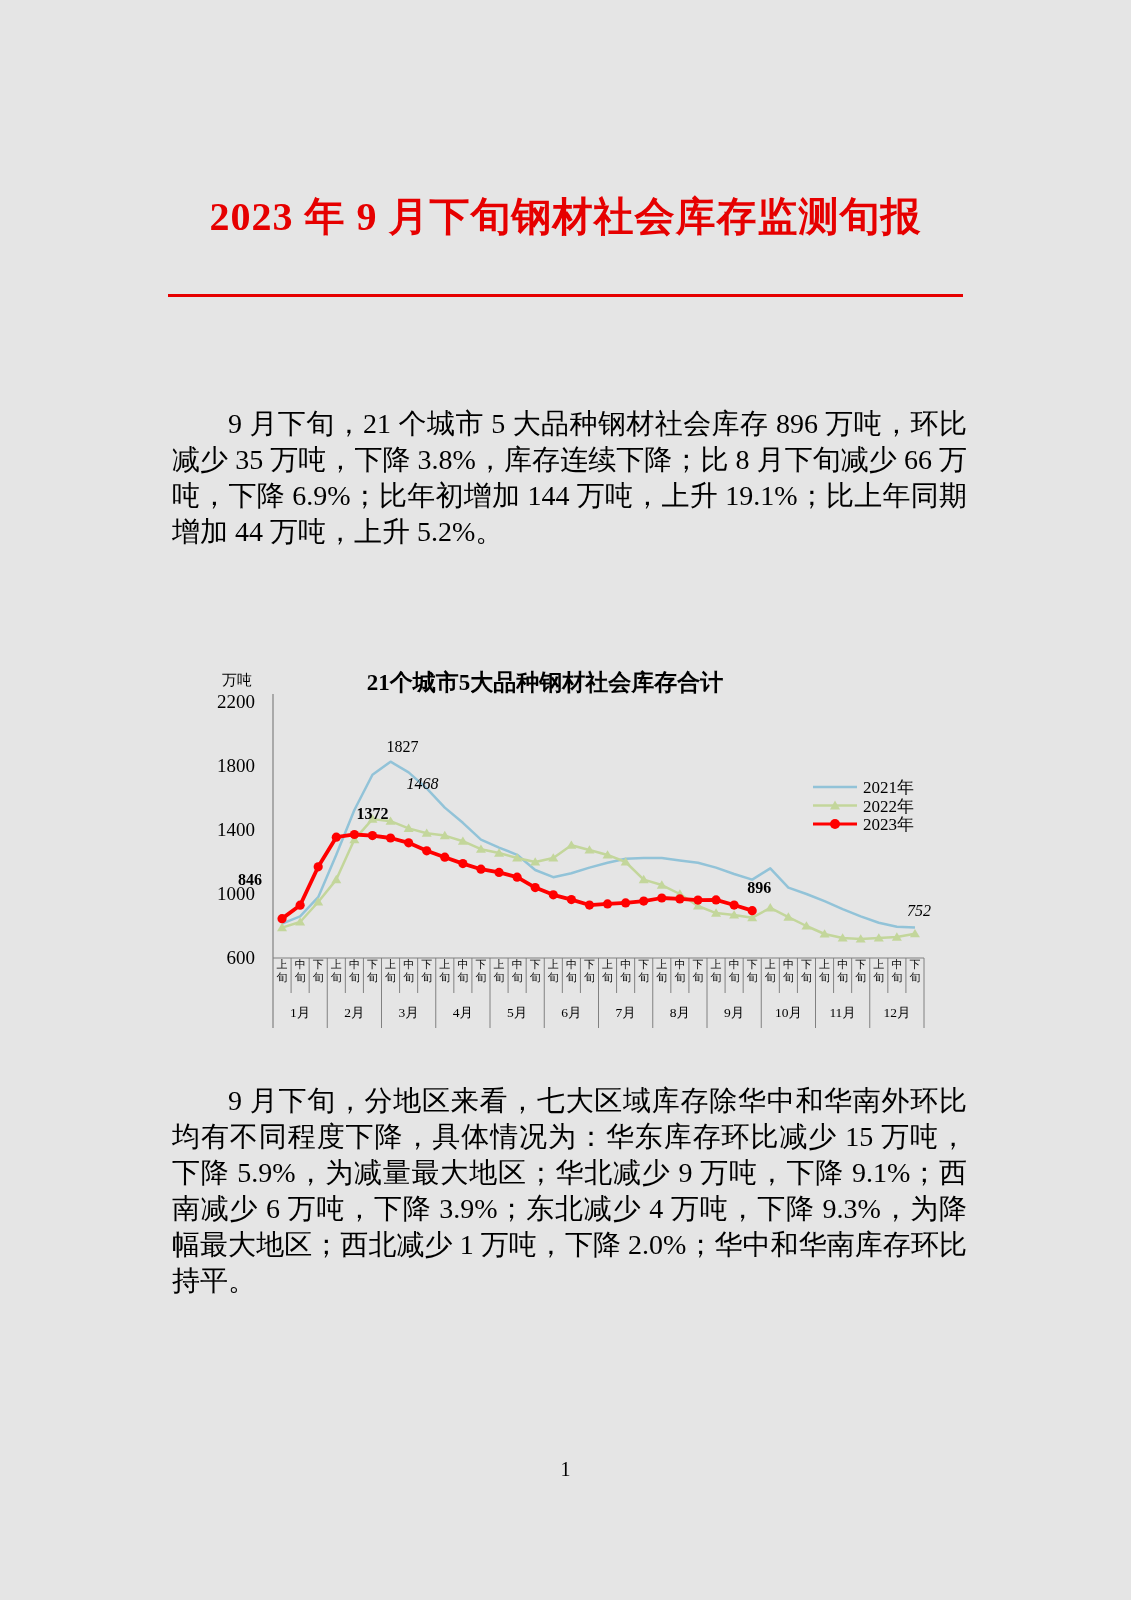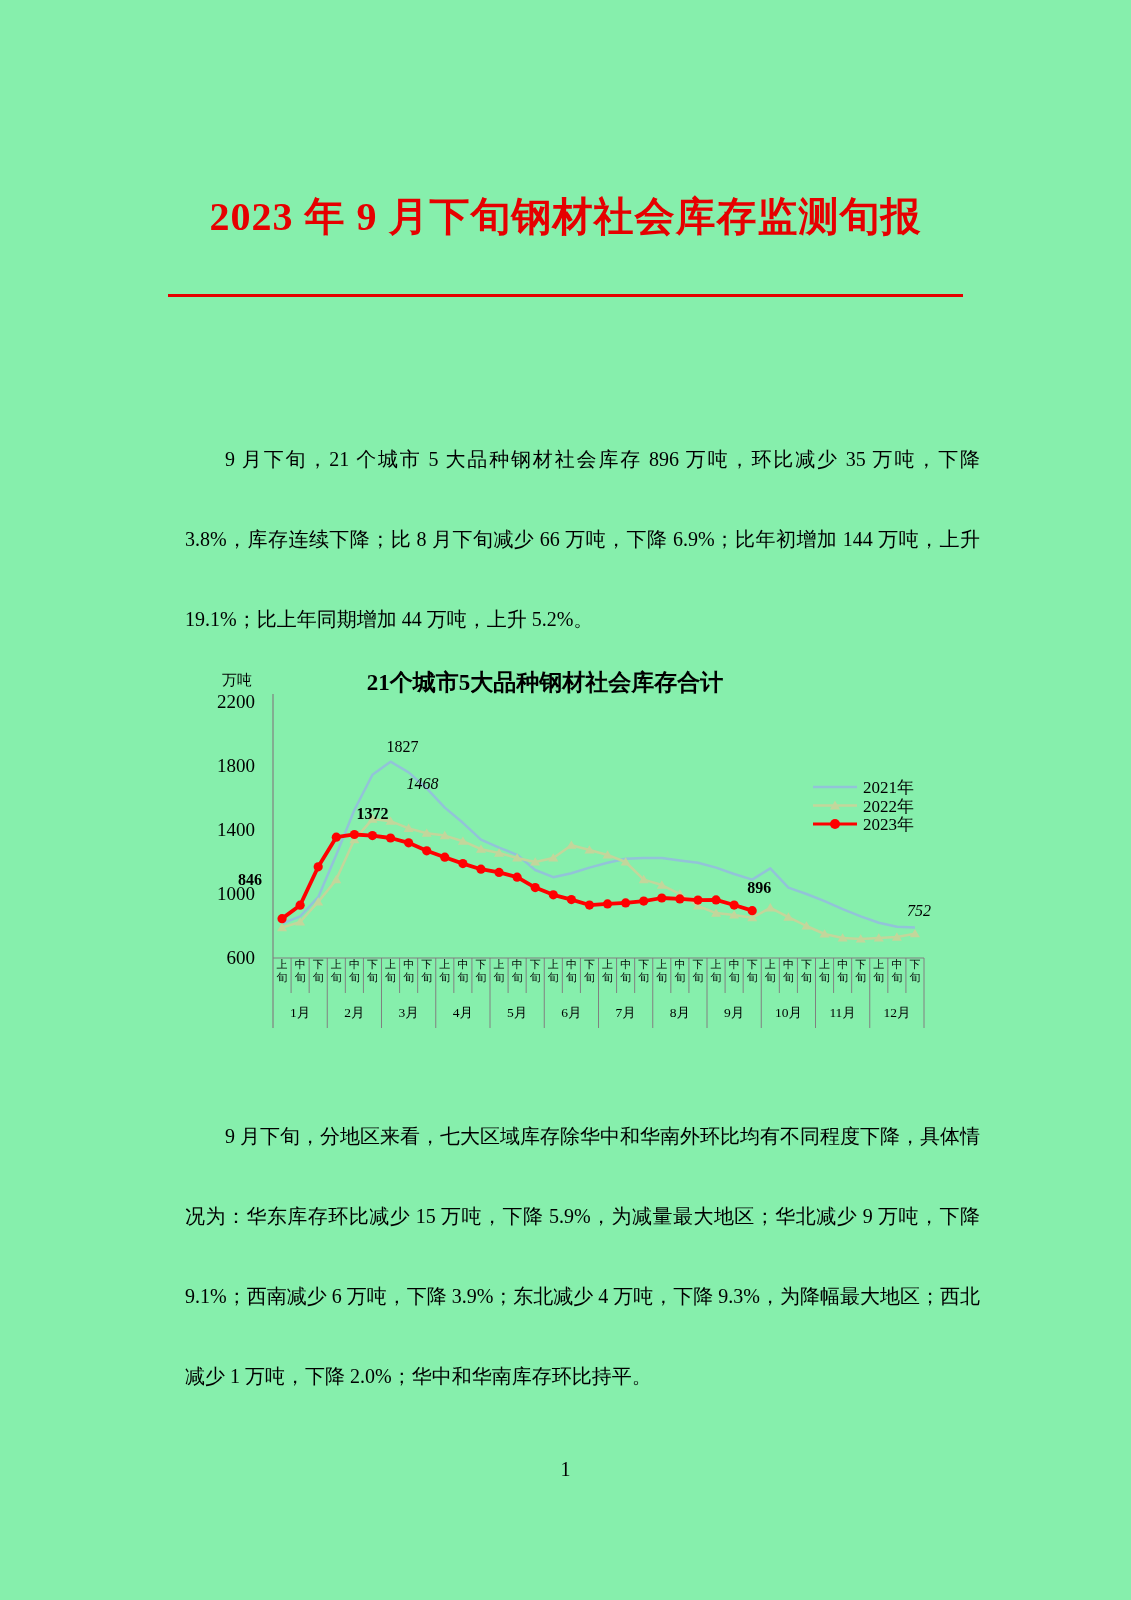--- a/index.html
+++ b/index.html
@@ -1,27 +1,27 @@
 <!DOCTYPE html>
 <html><head>
 <meta charset="utf-8">
 <style>
   html,body{margin:0;padding:0;background:#ffffff;}
   .page{
-    position:relative;width:1131px;height:1600px;background:#86efac;
+    position:relative;width:1131px;height:1600px;background:#e5e5e5;
     font-family:"Liberation Serif","DejaVu Serif",serif;color:#000;overflow:hidden;
   }
   .doc-title{
     position:absolute;left:0;top:194px;width:100%;margin:0;text-align:center;
     font-size:40px;font-weight:bold;letter-spacing:1px;color:#e60000;line-height:1.15;
   }
   .title-rule{position:absolute;left:168px;top:294px;width:795px;height:3px;background:#e60000;}
   .section-heading{position:absolute;left:168px;top:352px;margin:0;font-size:30px;font-weight:bold;}
   .para{
-    position:absolute;left:168px;width:795px;margin:17px;font-size:20px;line-height:80px;
+    position:absolute;left:168px;width:795px;margin:4px;font-size:28px;line-height:36px;
     text-align:justify;text-indent:2em;
   }
   .para1{top:402px;}
   .para2{top:1079px;}
   .chart{position:absolute;left:185px;top:650px;width:855px;height:390px;}
   .chart svg{display:block;}
   .chart text{font-family:"Liberation Serif","DejaVu Serif",serif;fill:#000;}
   .page-number{position:absolute;left:0;top:1458px;width:100%;text-align:center;font-size:20px;}
 </style>
 </head>

